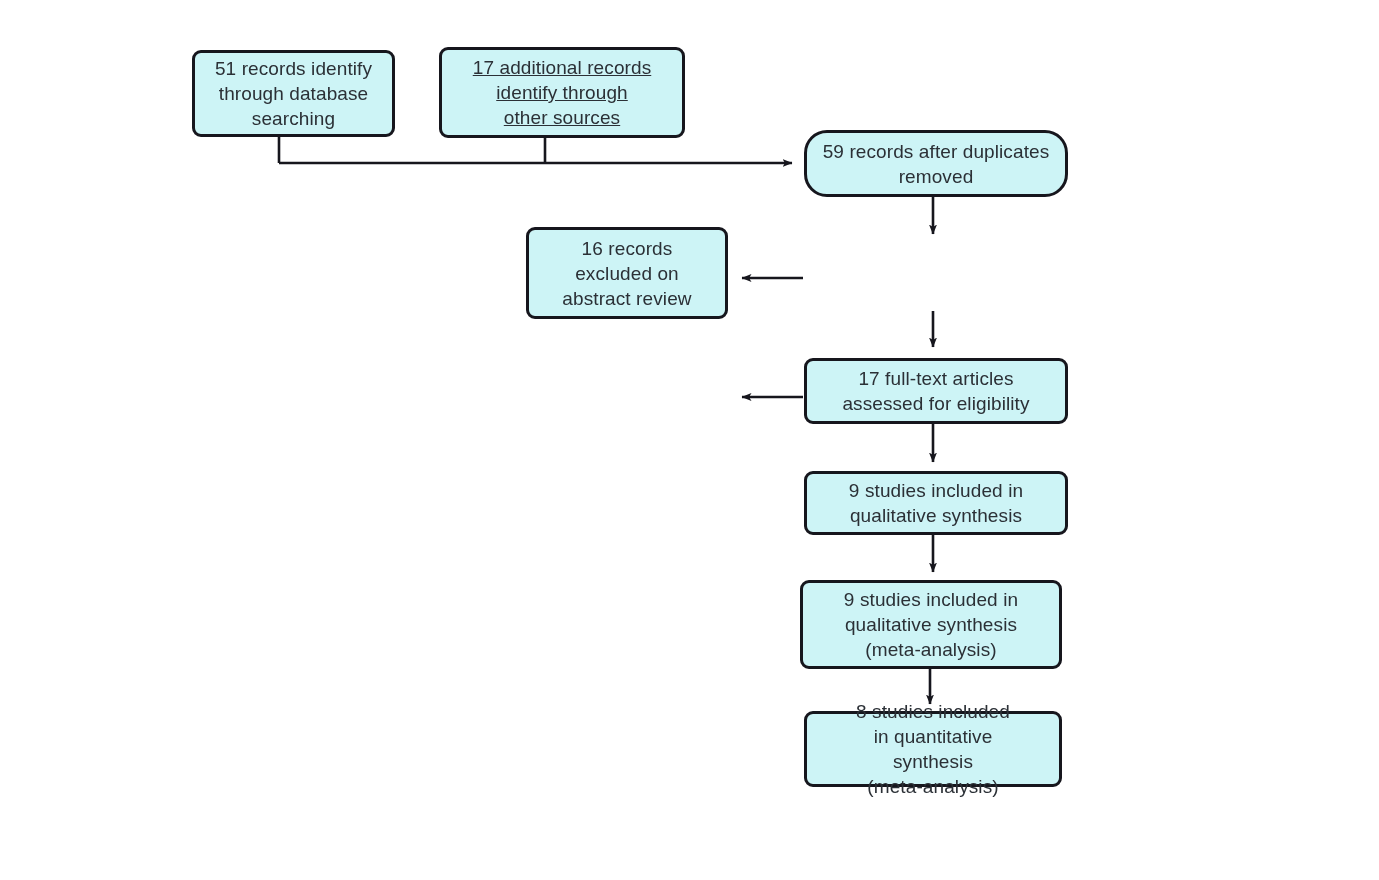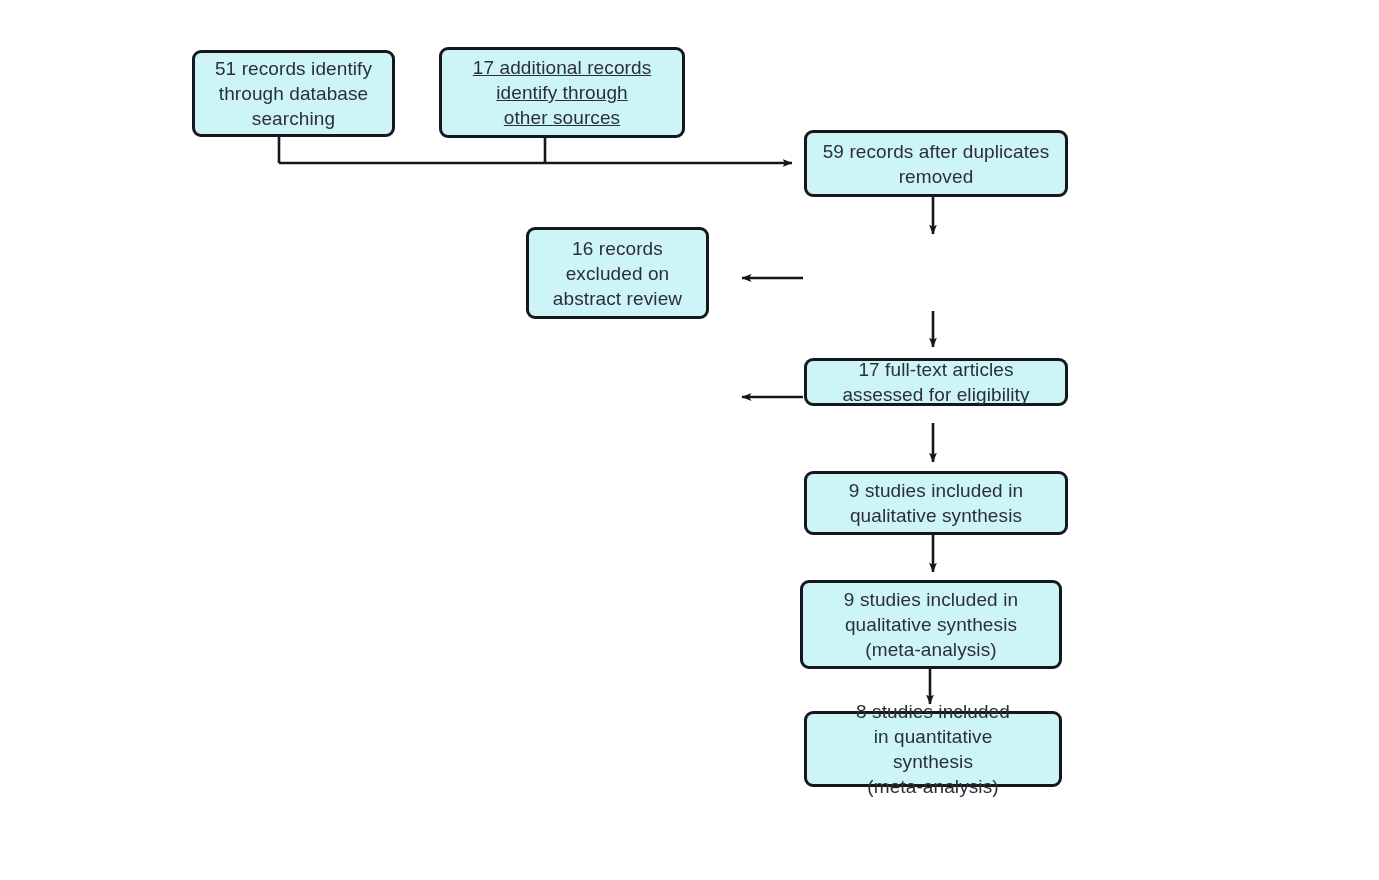--- a/index.html
+++ b/index.html
@@ -77,29 +77,29 @@
   </svg>
 
   <div class="node" style="left:192px; top:50px; width:203px; height:87px;">51 records identify
 through database
 searching</div>
 
   <div class="node" style="left:439px; top:47px; width:246px; height:91px;text-decoration:underline;">17 additional  records
 identify through
 other sources</div>
 
-  <div class="node" style="left:804px; top:130px; width:264px; height:67px;">59 records after duplicates
+  <div class="node" style="left:804px; top:130px; width:264px; height:67px;border-radius:23px;">59 records after duplicates
 removed</div>
 
 
-  <div class="node" style="left:526px; top:227px; width:183px; height:92px;">16 records
+  <div class="node" style="left:526px; top:227px; width:202px; height:92px;">16 records
 excluded on
 abstract review</div>
 
-  <div class="node" style="left:804px; top:358px; width:264px; height:48px;">17 full-text articles
+  <div class="node" style="left:804px; top:358px; width:264px; height:66px;">17 full-text articles
 assessed for eligibility</div>
 
 
   <div class="node" style="left:804px; top:471px; width:264px; height:64px;">9 studies included in
 qualitative synthesis</div>
 
   <div class="node" style="left:800px; top:580px; width:262px; height:89px;">9 studies included in
 qualitative synthesis
 (meta-analysis)</div>
 

